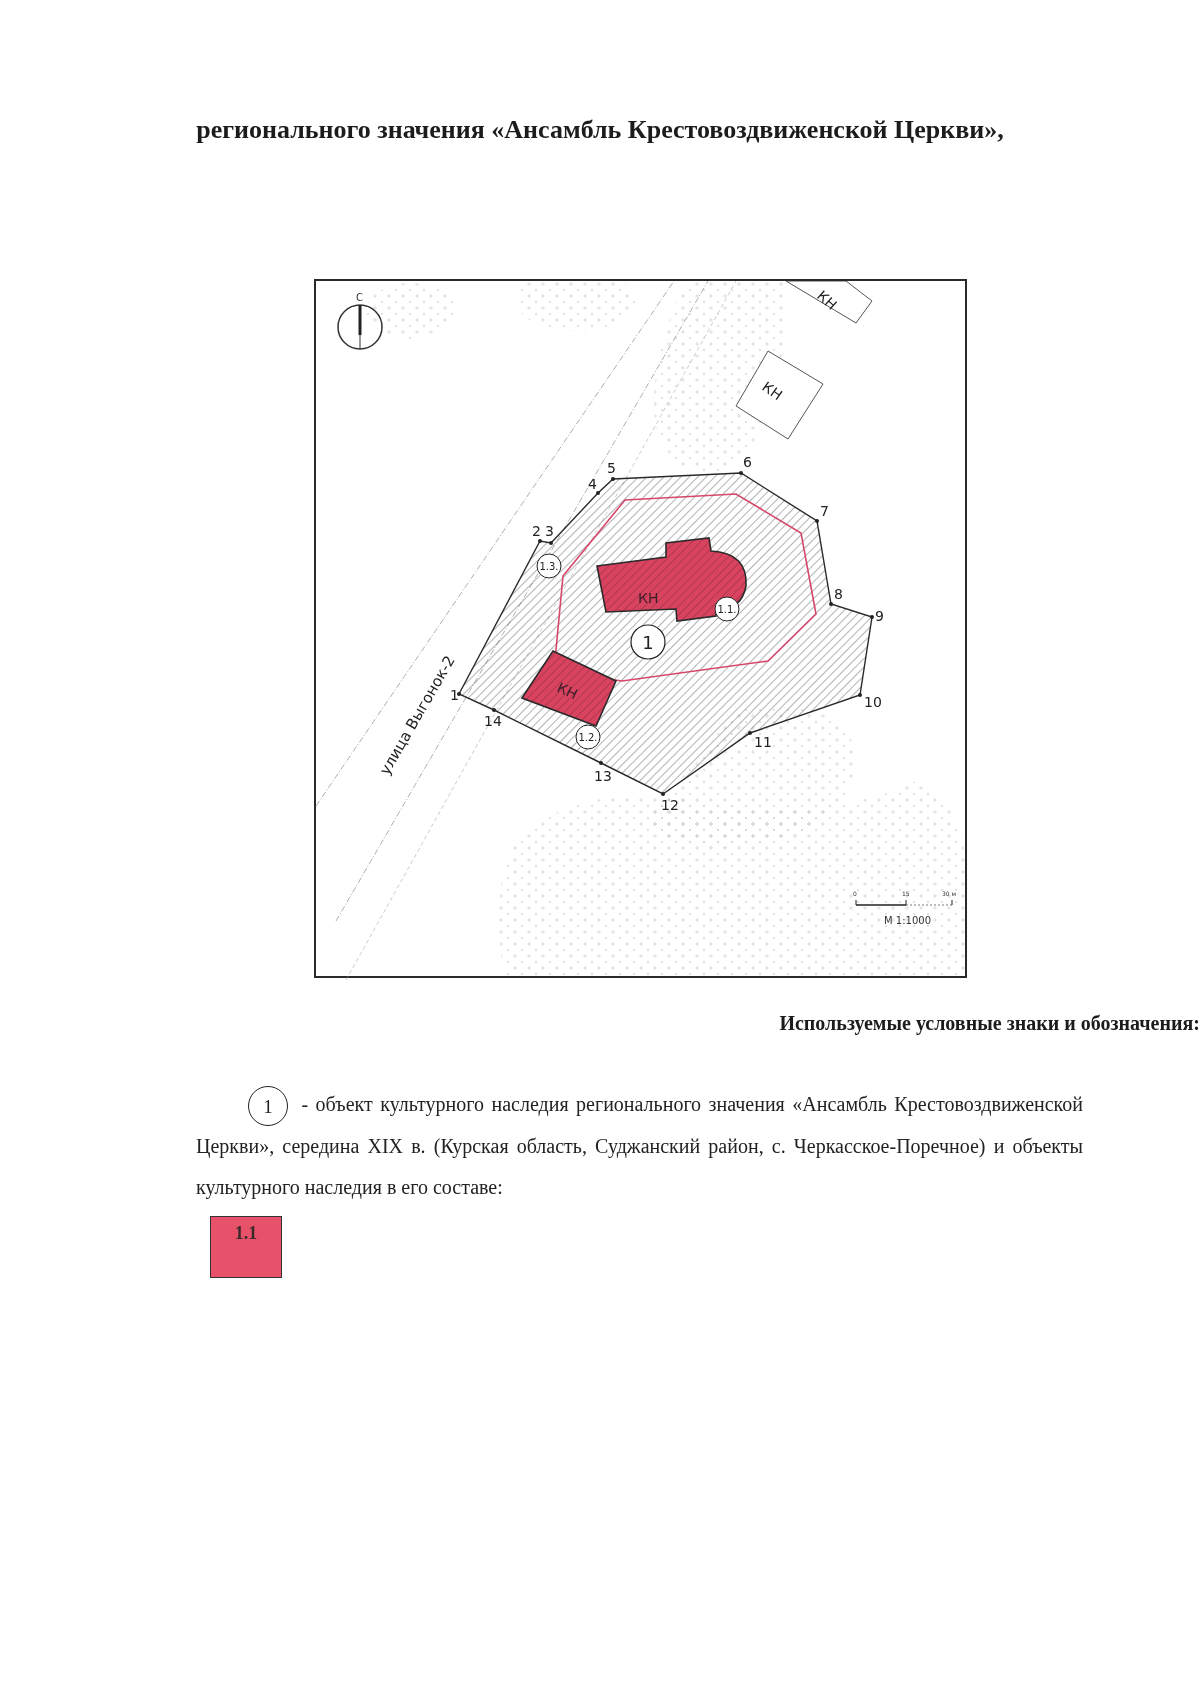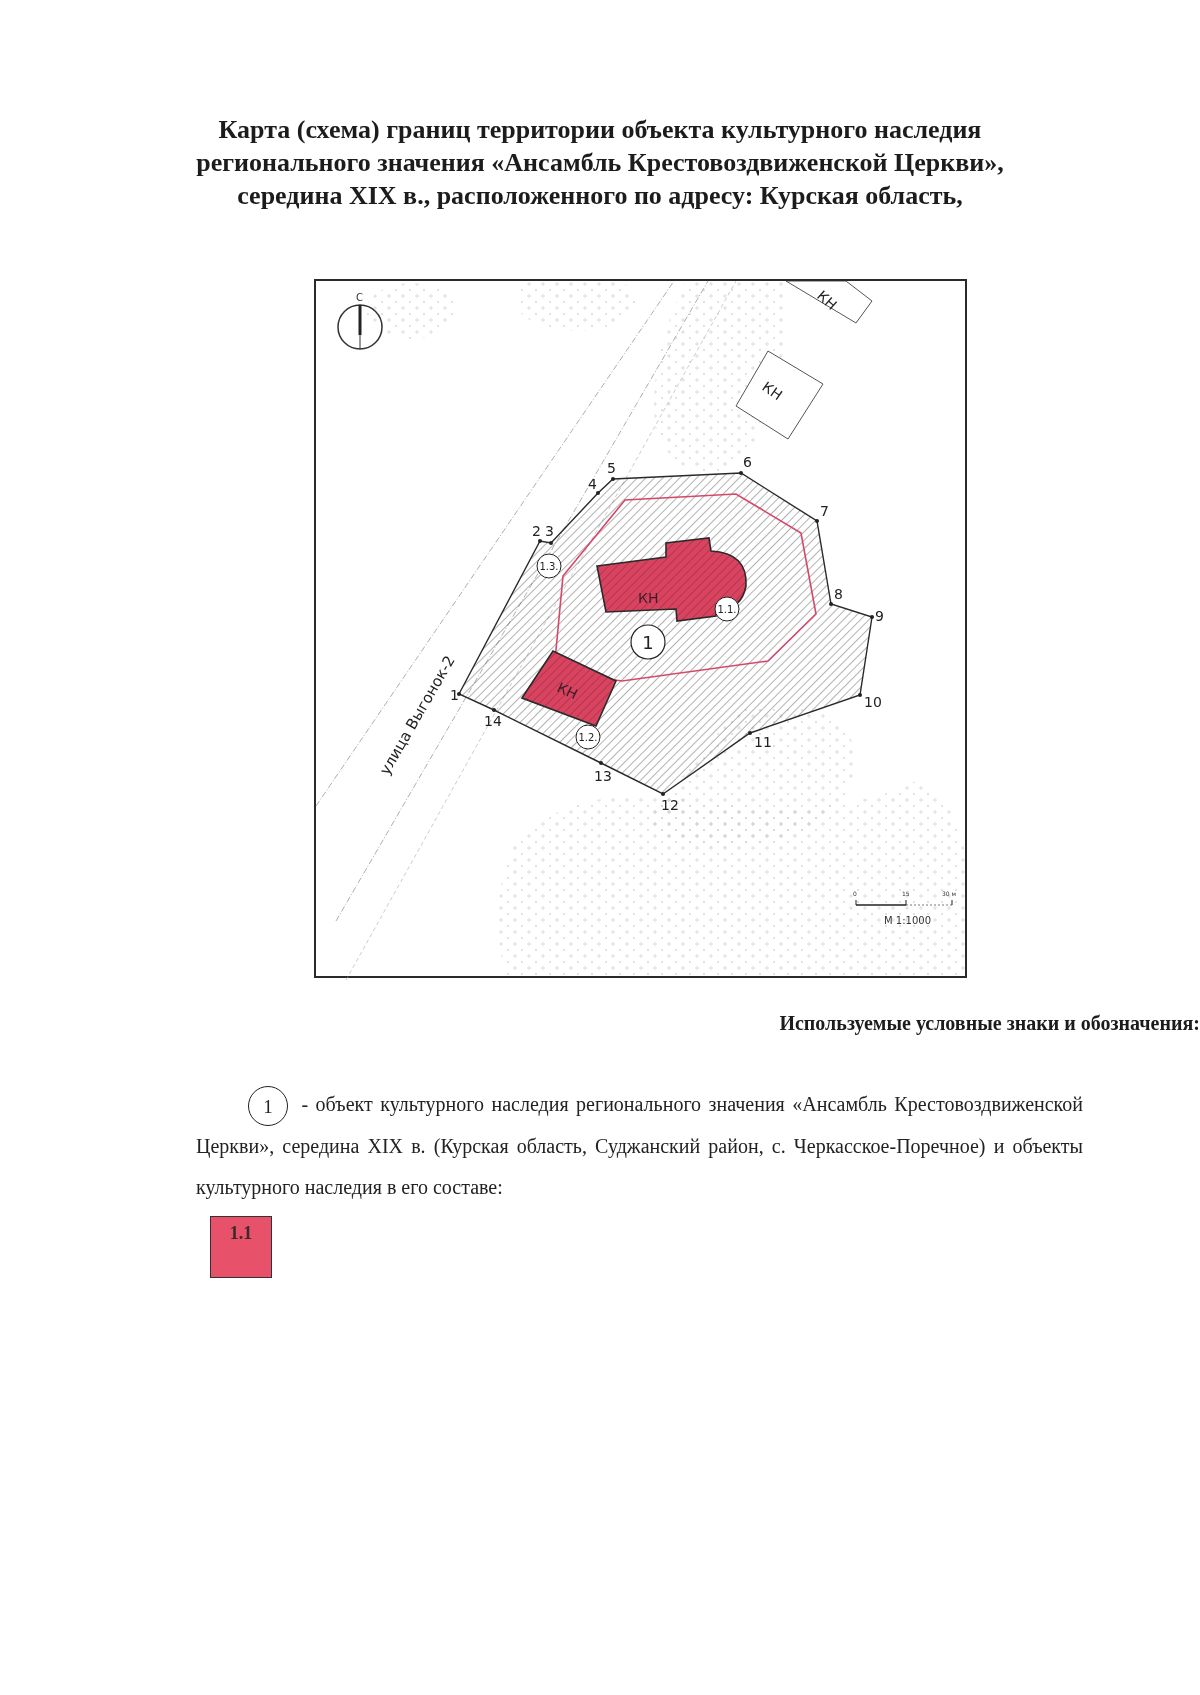--- a/index.html
+++ b/index.html
@@ -26,39 +26,37 @@
   }
   .legend-item-1 .circle {
     display: inline-block; width: 40px; height: 40px; border: 1.5px solid #222; border-radius: 50%;
     text-align: center; line-height: 40px; font-size: 19px; vertical-align: middle; margin: 0 6px 0 52px;
     box-sizing: border-box;
   }
   .legend-item-2 {
     position: absolute; left: 210px; top: 1216px; width: 880px; height: 80px;
   }
   .legend-item-2 .swatch {
-    position: absolute; left: 0; top: 0; width: 62px; height: 62px; background: #e8516a;
+    position: absolute; left: 0; top: 0; width: 72px; height: 62px; background: #e8516a;
     border: 1.5px solid #333; box-sizing: border-box; text-align: center;
     font-weight: bold; font-size: 18px; line-height: 32px; color: #3a2a2a;
     font-family: "Liberation Serif", serif;
   }
   .legend-item-2 .desc {
     position: absolute; left: 106px; top: -6px; width: 660px; font-size: 20px; line-height: 41px;
     color: #222; font-family: "Liberation Serif", serif;
   }
   .legend-item-2 .desc .l1 { text-align: justify; text-align-last: justify; display: block; }
   .legend-item-2 .desc .l2 { display: block; padding-left: 28px; }
 </style>
 </head>
 <body>
 
 <div class="title">
-  <div>Карта (схема) границ территории объекта культурного наследия</div>
   <div>регионального значения «Ансамбль Крестовоздвиженской Церкви»,</div>
-  <div>середина XIX в., расположенного по адресу: Курская область,</div>
 </div>
 
 <div class="map-frame">
   <svg width="653" height="699" viewBox="0 0 653 699" xmlns="http://www.w3.org/2000/svg">
     <defs>
       <pattern id="hatch" patternUnits="userSpaceOnUse" width="6" height="6" patternTransform="rotate(45)">
         <line x1="0" y1="0" x2="0" y2="6" stroke="#555" stroke-width="0.9"></line>
       </pattern>
       <pattern id="hatchDark" patternUnits="userSpaceOnUse" width="6" height="6" patternTransform="rotate(45)">
         <rect width="6" height="6" fill="#d9435f"></rect>

